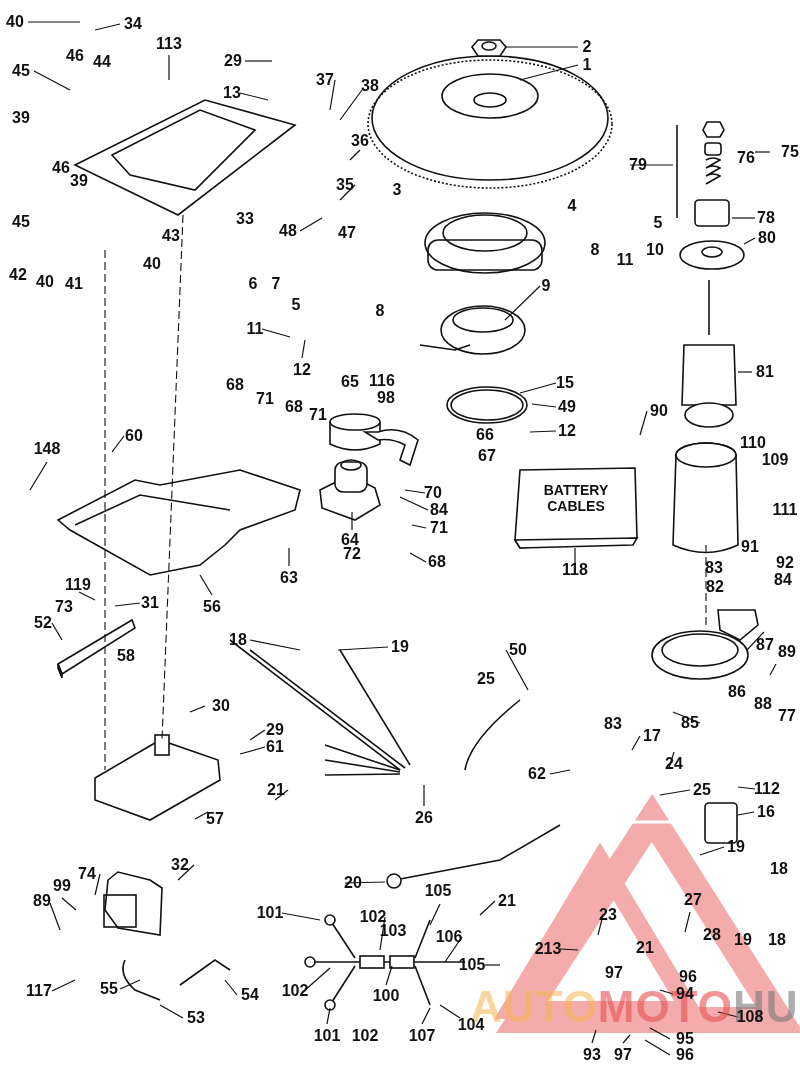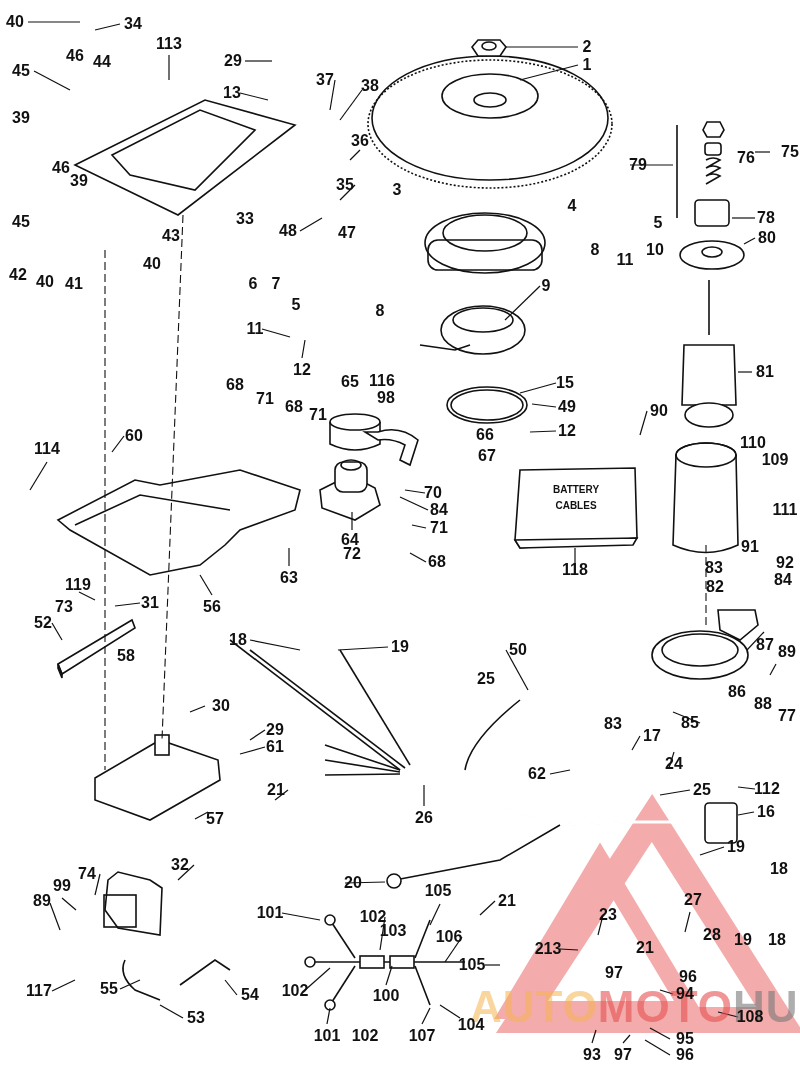--- a/index.html
+++ b/index.html
@@ -5,21 +5,21 @@
   html, body { margin: 0; padding: 0; background: #ffffff; }
   body { width: 800px; height: 1070px; position: relative; overflow: hidden;
          font-family: "Liberation Sans", "DejaVu Sans", sans-serif; }
   #diagram { position: absolute; left: 0; top: 0; width: 800px; height: 1070px; }
   .lbl { position: absolute; font-size: 16px; font-weight: bold; color: #111; line-height: 16px;
          white-space: nowrap; transform: translate(-50%, -50%); }
   .part { fill: none; stroke: #111; stroke-width: 1.6; }
   .part-fill { fill: #fff; stroke: #111; stroke-width: 1.6; }
   .lead { stroke: #111; stroke-width: 1.2; fill: none; }
   .dash { stroke: #111; stroke-width: 1.1; fill: none; stroke-dasharray: 8 4; }
-  .box-text { position: absolute; font-size: 10px; font-weight: bold; text-align: center; color: #111;
+  .box-text { position: absolute; font-size: 14px; font-weight: bold; text-align: center; color: #111;
               line-height: 16px; }
   .wm-text { position: absolute; left: 470px; top: 982px; font-size: 44px; font-weight: bold;
              letter-spacing: 1px; white-space: nowrap; }
   .wm-a { color: rgba(245, 180, 80, 0.55); }
   .wm-b { color: rgba(230, 80, 80, 0.6); }
   .wm-c { color: rgba(120, 120, 120, 0.6); }
 </style>
 </head>
 <body>
 
@@ -326,21 +326,21 @@
     <div class="lbl" style="left:318px;top:415px">71</div>
     <div class="lbl" style="left:350px;top:382px">65</div>
     <div class="lbl" style="left:382px;top:381px">116</div>
     <div class="lbl" style="left:386px;top:398px">98</div>
     <div class="lbl" style="left:565px;top:383px">15</div>
     <div class="lbl" style="left:567px;top:407px">49</div>
     <div class="lbl" style="left:567px;top:431px">12</div>
     <div class="lbl" style="left:485px;top:435px">66</div>
     <div class="lbl" style="left:487px;top:456px">67</div>
     <div class="lbl" style="left:134px;top:436px">60</div>
-    <div class="lbl" style="left:47px;top:449px">114</div>
+    <div class="lbl" style="left:47px;top:449px">148</div>
     <div class="lbl" style="left:433px;top:493px">70</div>
     <div class="lbl" style="left:439px;top:510px">84</div>
     <div class="lbl" style="left:439px;top:528px">71</div>
     <div class="lbl" style="left:437px;top:562px">68</div>
     <div class="lbl" style="left:350px;top:540px">64</div>
     <div class="lbl" style="left:352px;top:554px">72</div>
     <div class="lbl" style="left:289px;top:578px">63</div>
     <div class="lbl" style="left:212px;top:607px">56</div>
     <div class="lbl" style="left:659px;top:411px">90</div>
     <div class="lbl" style="left:753px;top:443px">110</div>

